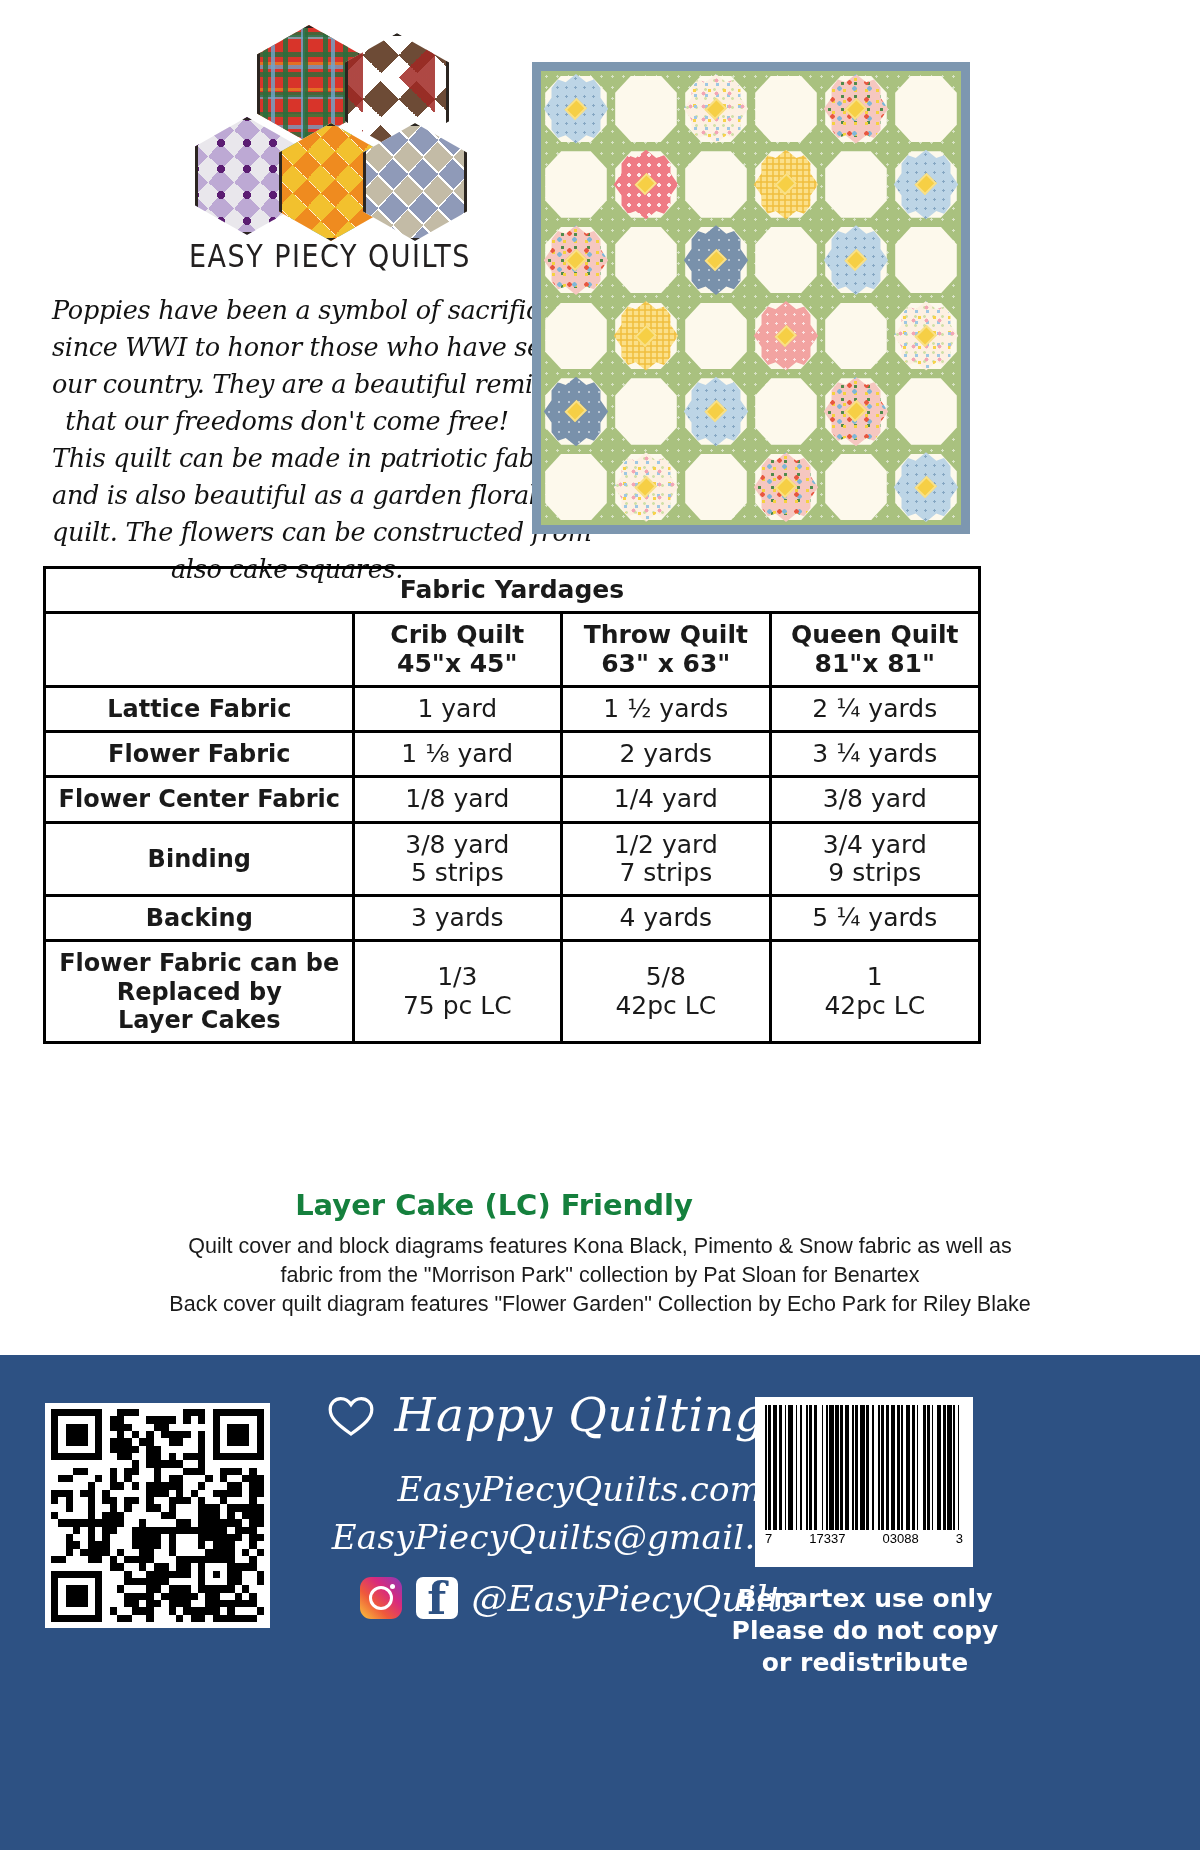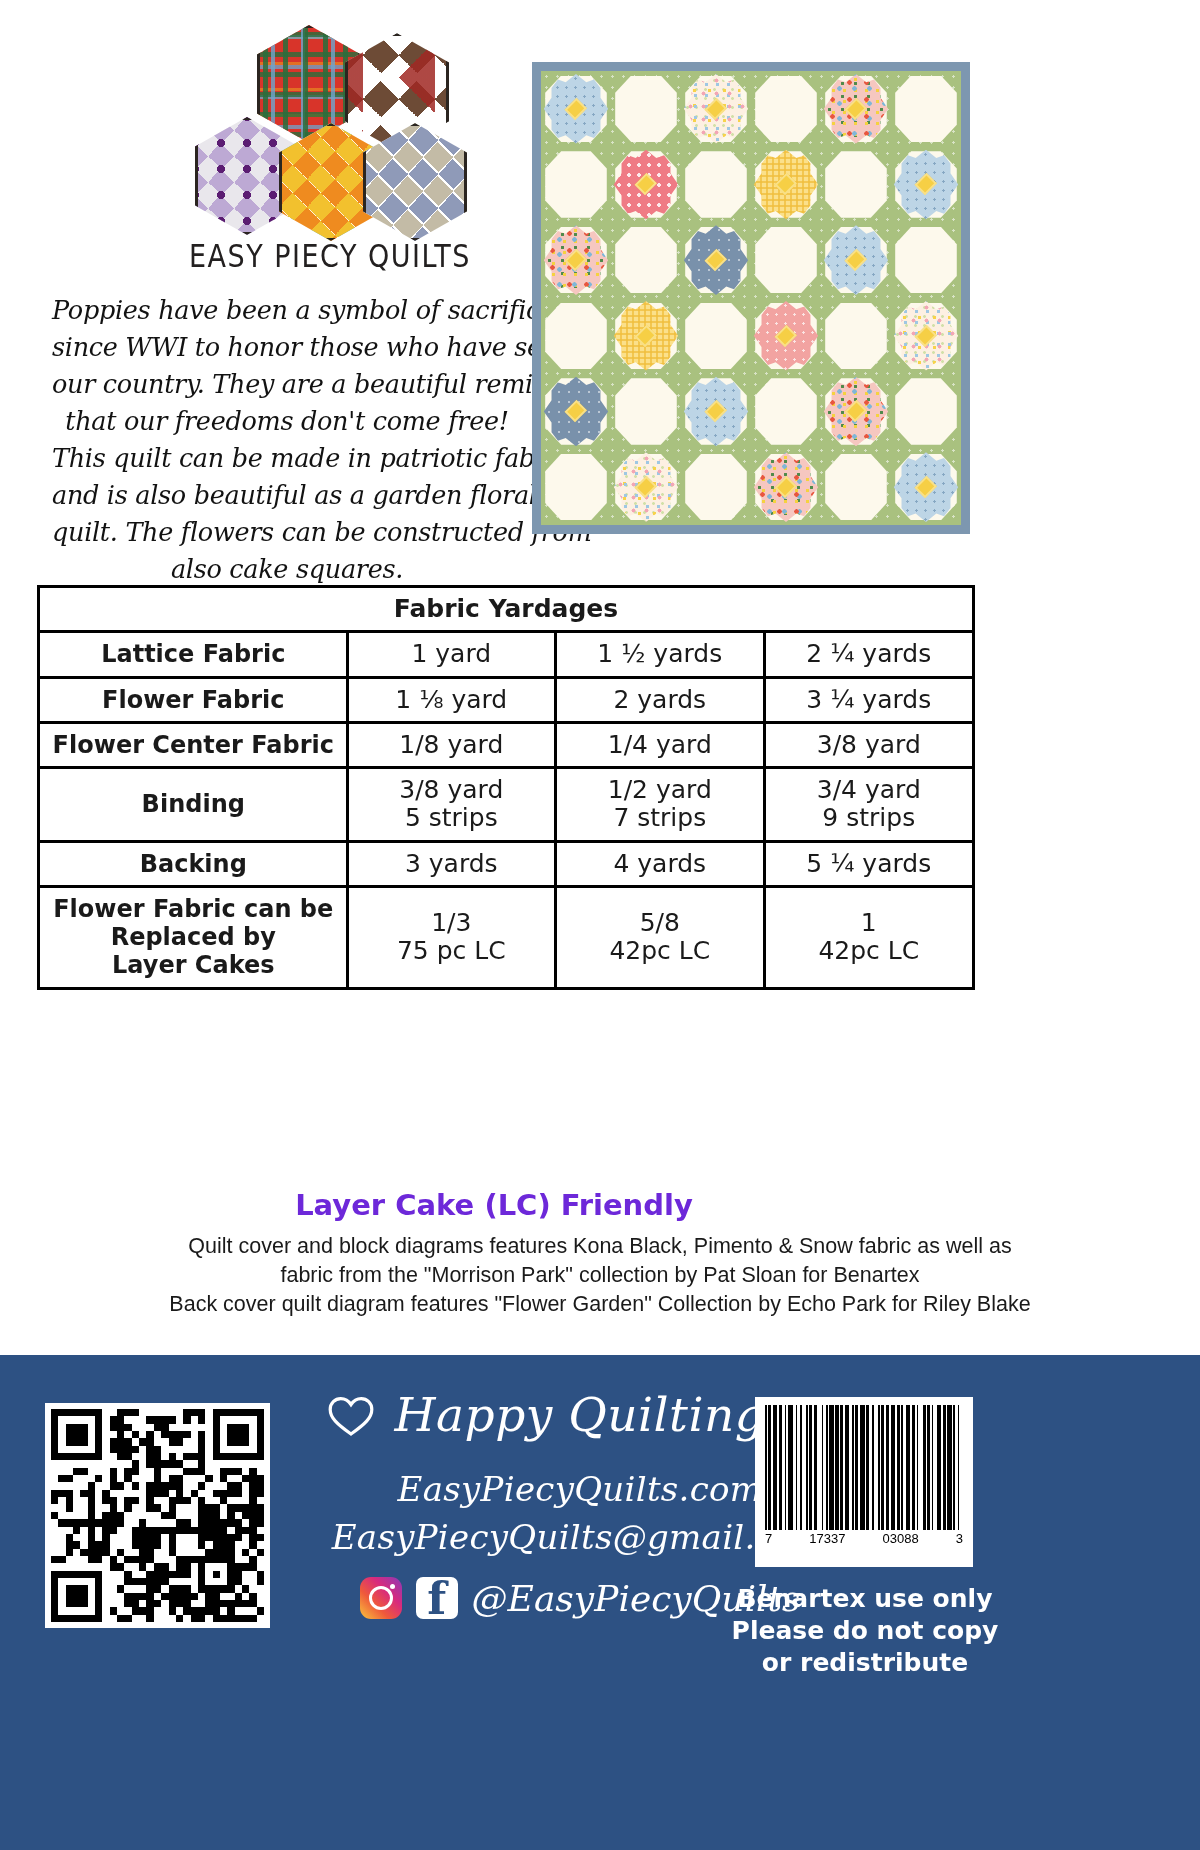--- a/index.html
+++ b/index.html
@@ -156,21 +156,21 @@
       radial-gradient(#9ec7e3 0 1.5px,rgba(0,0,0,0) 1.9px),
       radial-gradient(#f7d34a 0 1.5px,rgba(0,0,0,0) 1.9px),
       radial-gradient(#d2e0a8 0 1.2px,rgba(0,0,0,0) 1.6px);
       background-size:13px 13px,11px 11px,15px 15px,9px 9px;
       background-position:0 0,6px 5px,3px 9px,8px 2px;}
   .lattice-tex{position:absolute;inset:0;pointer-events:none;
       background-image:radial-gradient(rgba(255,255,255,.55) 0 1.2px,rgba(0,0,0,0) 1.3px);
       background-size:11px 11px;}
 
   
-  .tbl-wrap{position:absolute;left:37px;top:566px;width:938px;margin-top:19px;}
+  .tbl-wrap{position:absolute;left:43px;top:566px;width:938px;}
   table.yard{
     border-collapse:collapse;width:100%;
     table-layout:fixed;
   }
   table.yard td{
     border:3px solid #000;
     text-align:center;vertical-align:middle;
     font-family:"DejaVu Sans", sans-serif;
     font-size:25px;color:#1a1a1a;
     padding:7px 4px;
@@ -187,21 +187,21 @@
   td.blank{border-left:3px solid #000;border-top:3px solid #000;}
   .col-a{width:33%;}
   .col-b{width:22.3%;}
   .col-c{width:22.3%;}
   .col-d{width:22.4%;}
 
   
   .lc-friendly{
     position:absolute;left:0;top:1188px;width:988px;text-align:center;
     font-family:"DejaVu Sans", sans-serif;
-    font-weight:bold;font-size:29px;color:#6d28d9;
+    font-weight:bold;font-size:29px;color:#15803d;
   }
   .credits{
     position:absolute;left:0;top:1232px;width:1200px;text-align:center;
     font-family:"Liberation Sans", sans-serif;
     font-size:21.5px;line-height:29px;color:#1a1a1a;
   }
 
   
   .footer{
     position:absolute;left:0;top:1355px;width:1200px;height:495px;
@@ -381,20 +381,35 @@
       <colgroup>
         <col class="col-a">
           <col class="col-b">
           <col class="col-c">
           <col class="col-d">
       </colgroup>
       <tbody id="tbl-body">
         <tr>
           <td class="title-cell" colspan="4">Fabric Yardages</td>
         </tr>
+        <tr>
+          <td class="blank"></td>
+          <td class="colhead">
+            <div>Crib Quilt</div>
+            <div>45"x 45"</div>
+          </td>
+          <td class="colhead">
+            <div>Throw Quilt</div>
+            <div>63" x 63"</div>
+          </td>
+          <td class="colhead">
+            <div>Queen Quilt</div>
+            <div>81"x 81"</div>
+          </td>
+        </tr>
       <tr>
             <td class="rowhead">
               <div>Lattice Fabric</div>
             </td>
             <td>
               <div>1 yard</div>
             </td>
             <td>
               <div>1 ½ yards</div>
             </td>

